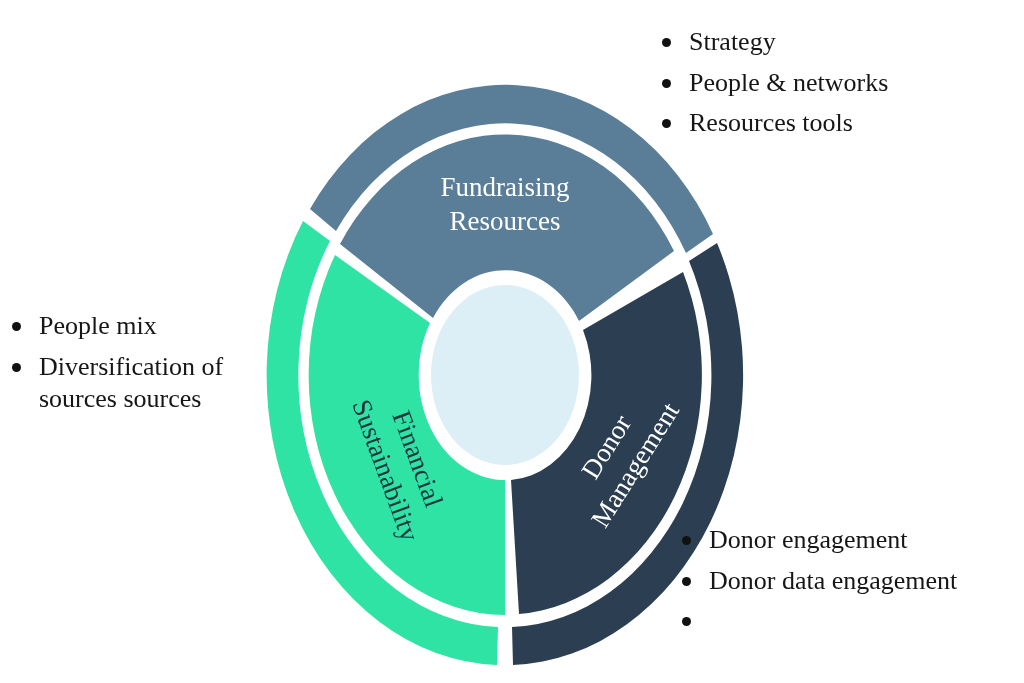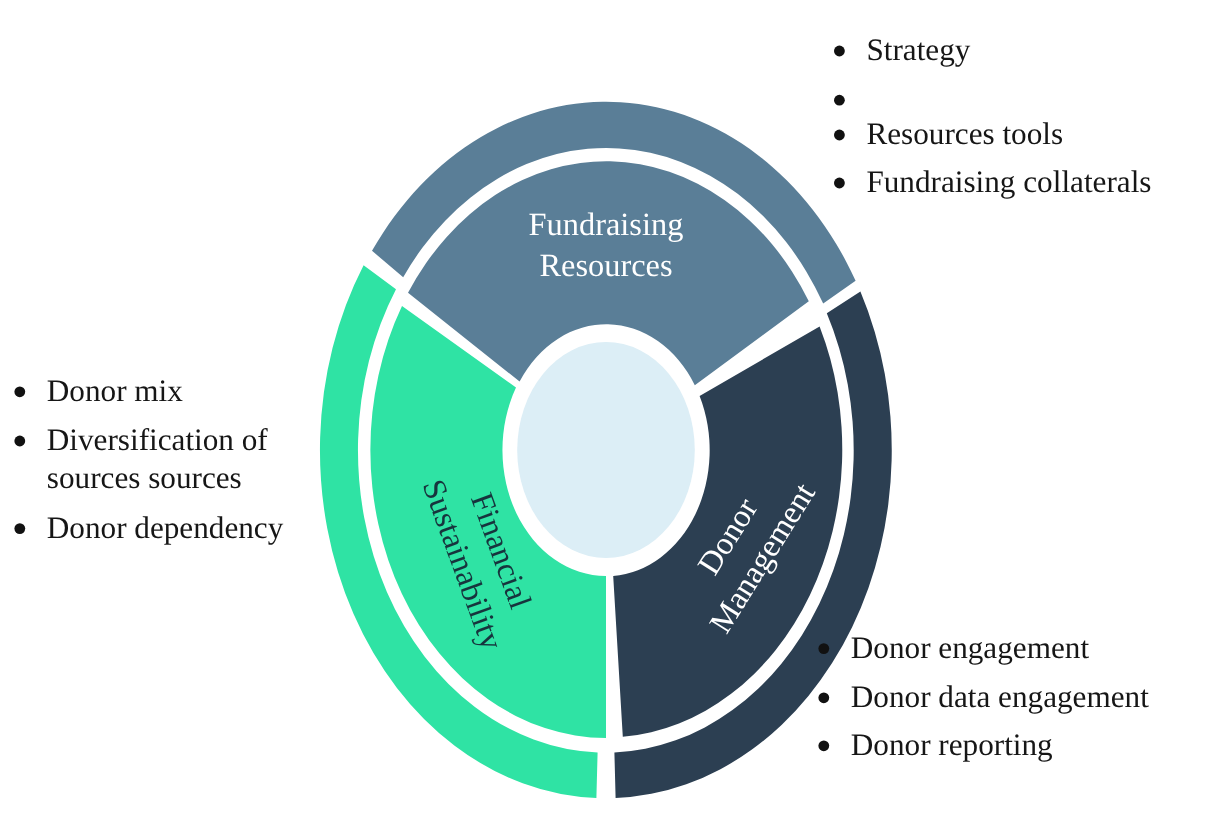--- a/index.html
+++ b/index.html
@@ -59,61 +59,53 @@
       <text class="seg-label" x="0" y="-12" fill="#17343d">Financial</text>
       <text class="seg-label" x="0" y="22" fill="#17343d">Sustainability</text>
     </g>
 
     <g transform="translate(624,458) rotate(-58)">
       <text class="seg-label" x="0" y="-12" fill="#ffffff">Donor</text>
       <text class="seg-label" x="0" y="22" fill="#ffffff">Management</text>
     </g>
   </svg>
 
-  <div class="bullet-list" style="left:695px;top:26px;width:330px;">
+  <div class="bullet-list" style="left:662px;top:26px;width:330px;">
       <div class="row">
         <span class="dot"></span>
         <span class="txt">Strategy</span>
       </div>
       <div class="row">
         <span class="dot"></span>
+        <span class="txt">People &amp; networks</span>
       </div>
       <div class="row">
         <span class="dot"></span>
         <span class="txt">Resources tools</span>
-      </div>
-      <div class="row">
-        <span class="dot"></span>
-        <span class="txt">Fundraising collaterals</span>
       </div>
     </div>
 
   <div class="bullet-list" style="left:12px;top:310px;width:252px;">
       <div class="row">
         <span class="dot"></span>
-        <span class="txt">Donor mix</span>
+        <span class="txt">People mix</span>
       </div>
       <div class="row">
         <span class="dot"></span>
         <span class="txt">Diversification of sources sources</span>
-      </div>
-      <div class="row">
-        <span class="dot"></span>
-        <span class="txt">Donor dependency</span>
       </div>
     </div>
 
   <div class="bullet-list" style="left:682px;top:524px;width:330px;text-align:right;">
       <div class="row">
         <span class="dot"></span>
         <span class="txt">Donor engagement</span>
       </div>
       <div class="row">
         <span class="dot"></span>
         <span class="txt">Donor data engagement</span>
       </div>
       <div class="row">
         <span class="dot"></span>
-        <span class="txt">Donor reporting</span>
       </div>
     </div>
 
 </div>
 
 </body></html>

